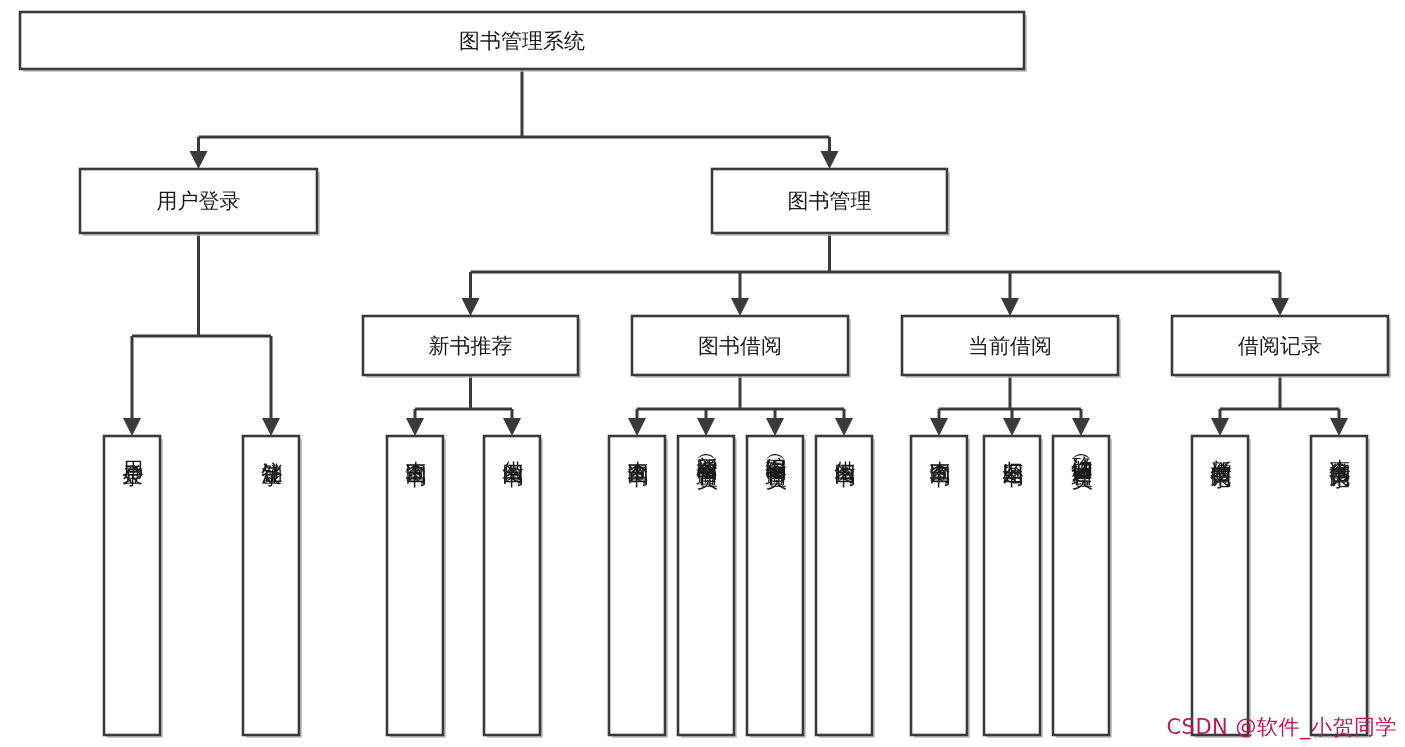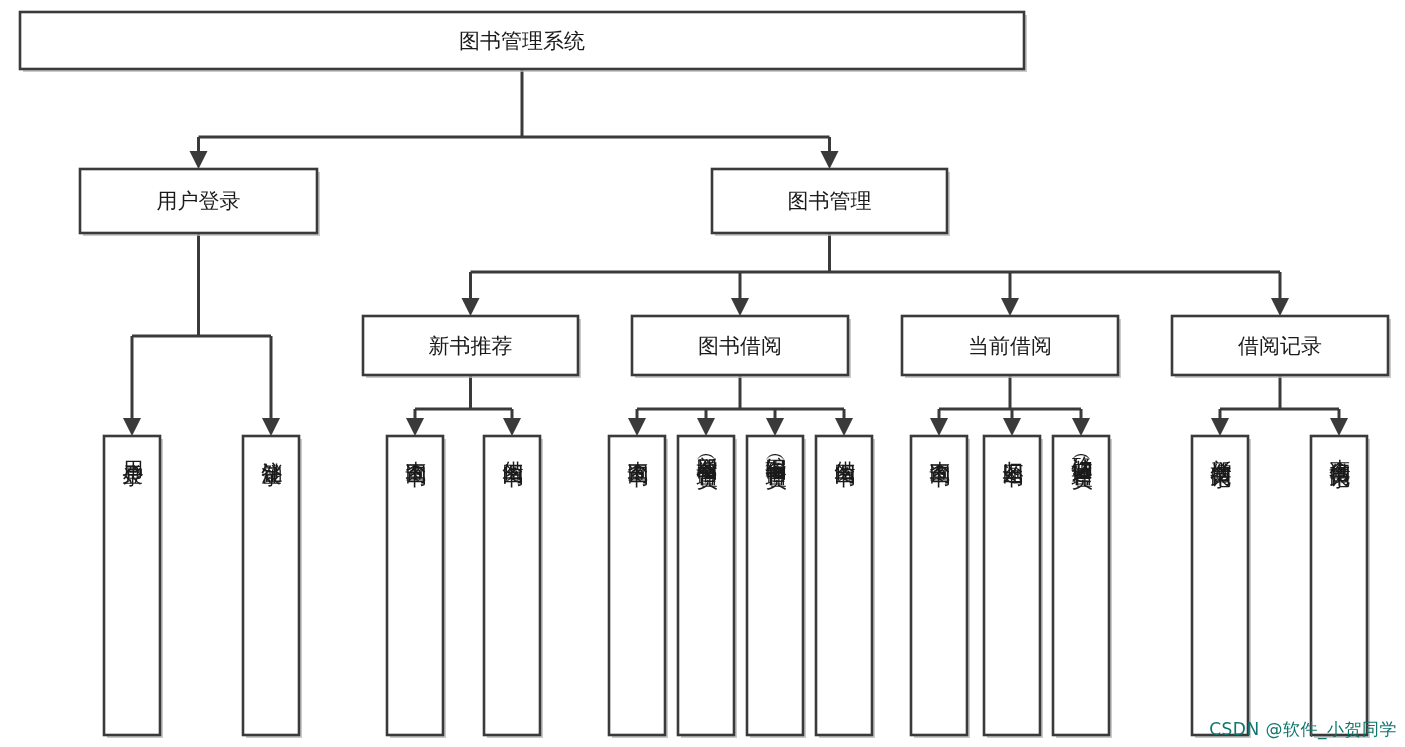--- a/index.html
+++ b/index.html
@@ -65,22 +65,22 @@
     writing-mode: vertical-rl;
     text-orientation: upright;
     letter-spacing: 2px;
     white-space: pre;
   }
   .watermark-text {
     position: absolute;
     right: 8px;
     bottom: 6px;
     font-family: "DejaVu Sans", "Liberation Sans", sans-serif;
-    font-size: 17px;
-    color: #0f766e;
+    font-size: 21px;
+    color: #be185d;
     letter-spacing: 0.5px;
     user-select: none;
     white-space: pre;
   }
 </style>
 </head>
 <body>
 
 <div id="diagram-root">
   <svg id="diagram-svg" viewBox="0 0 1405 747">

